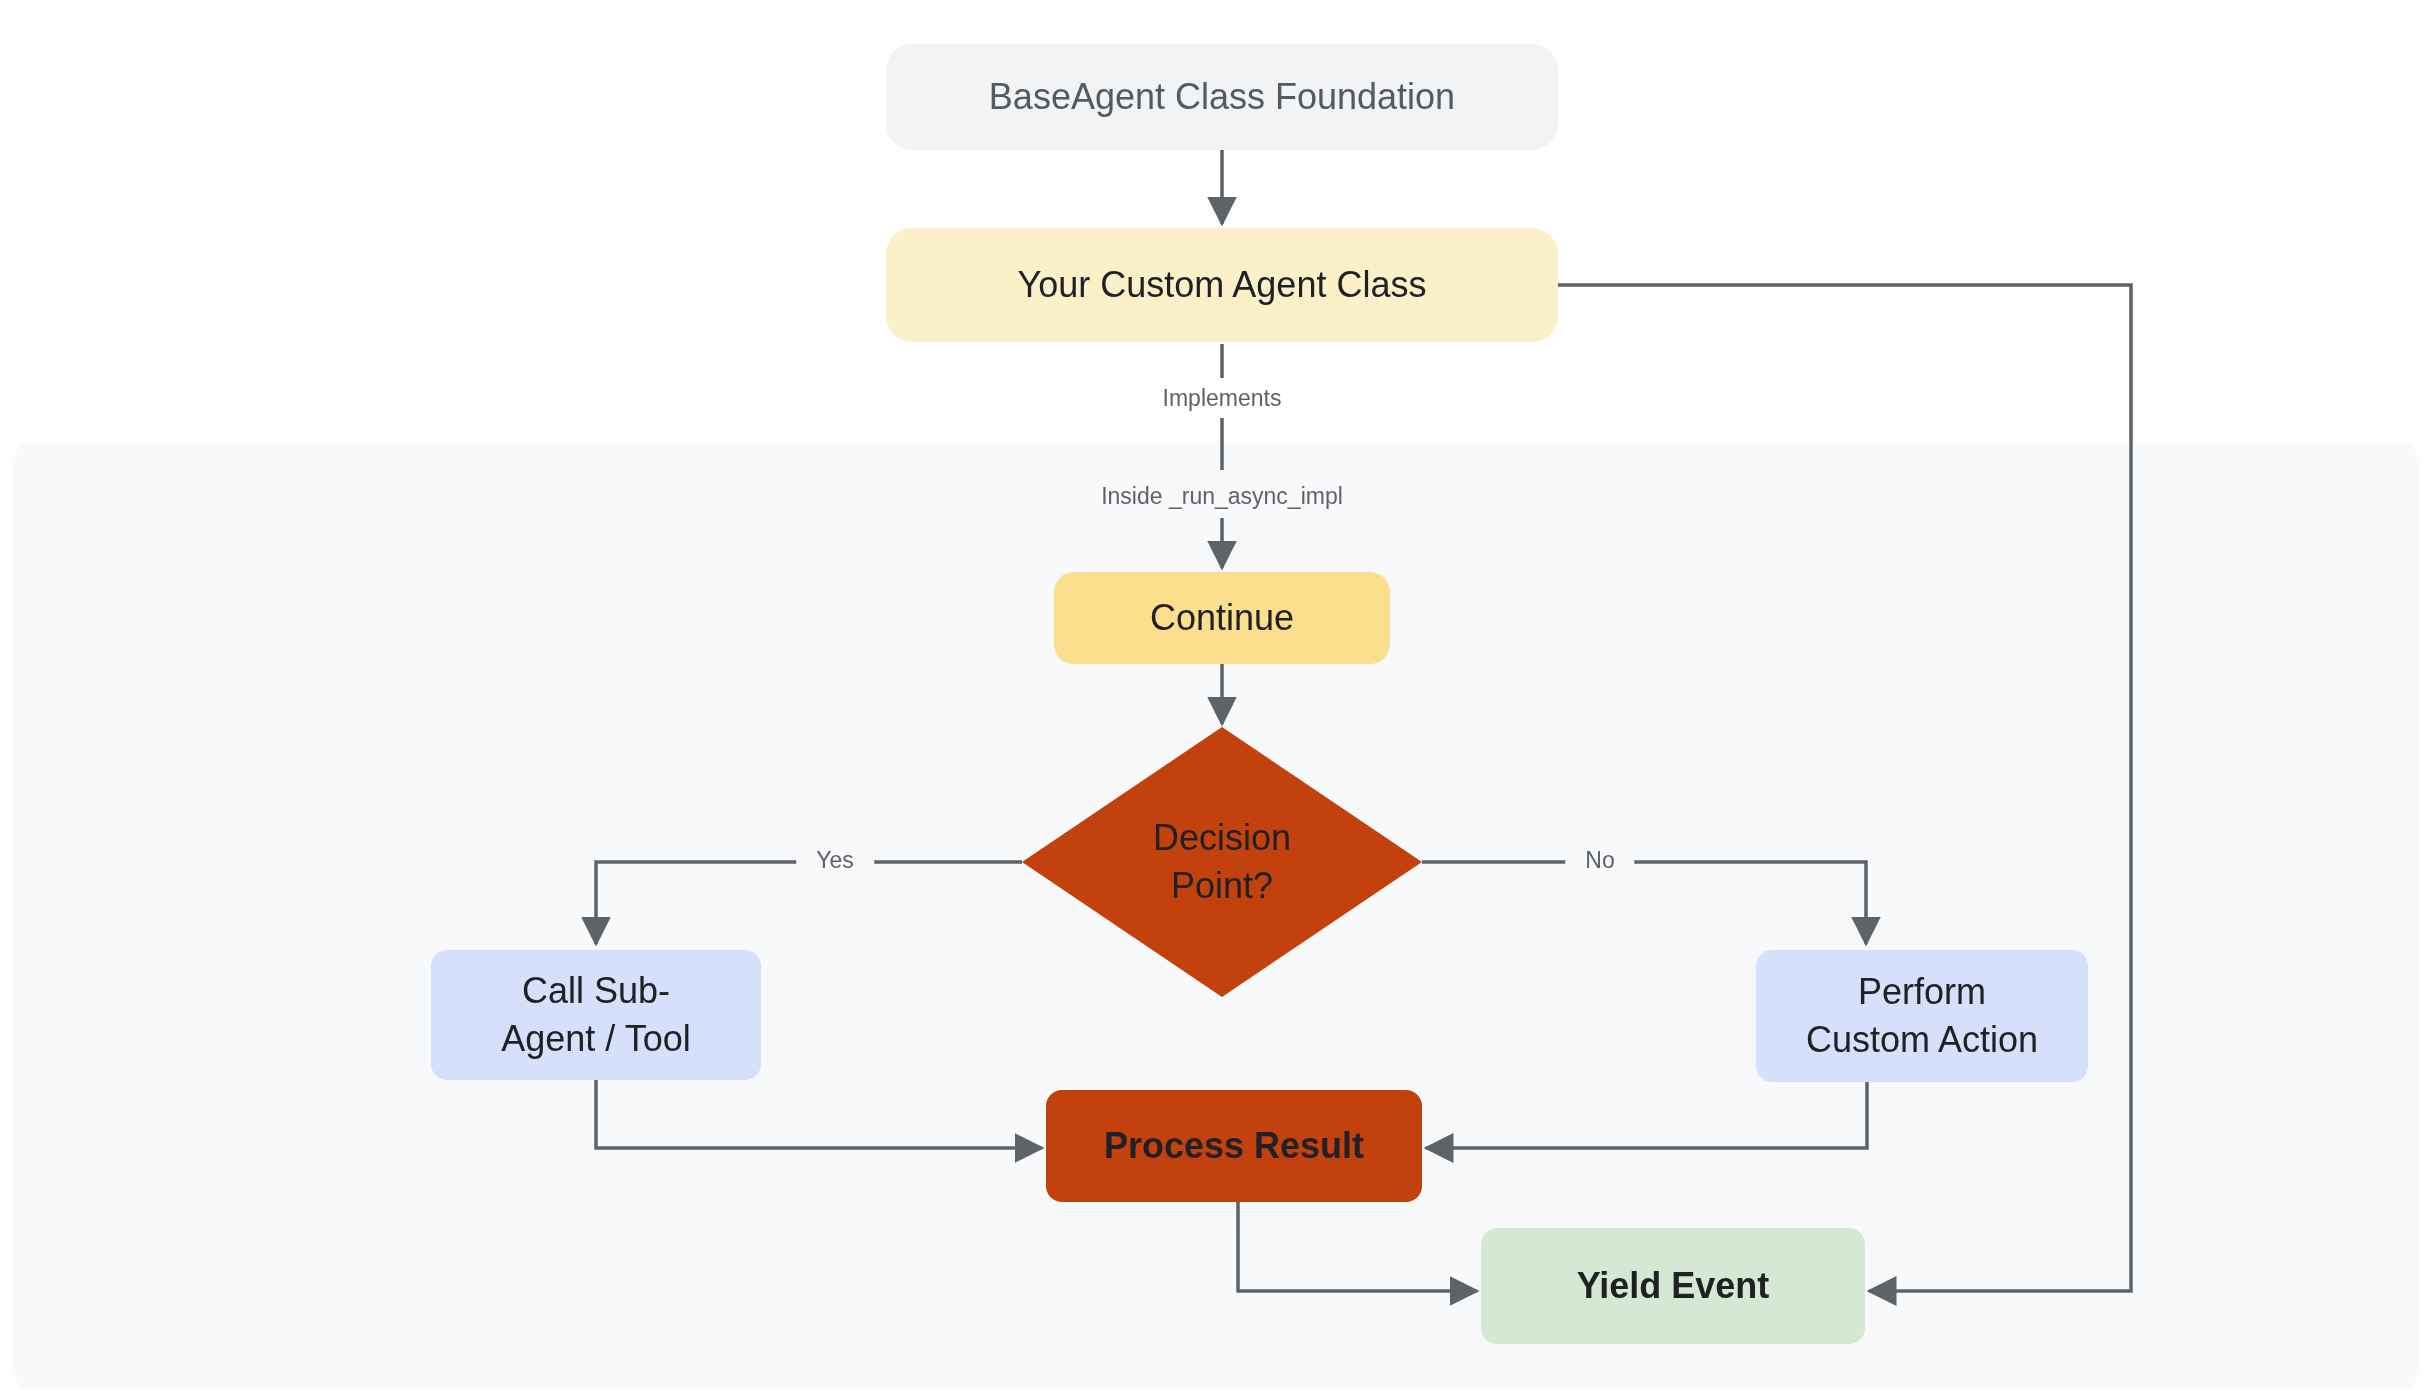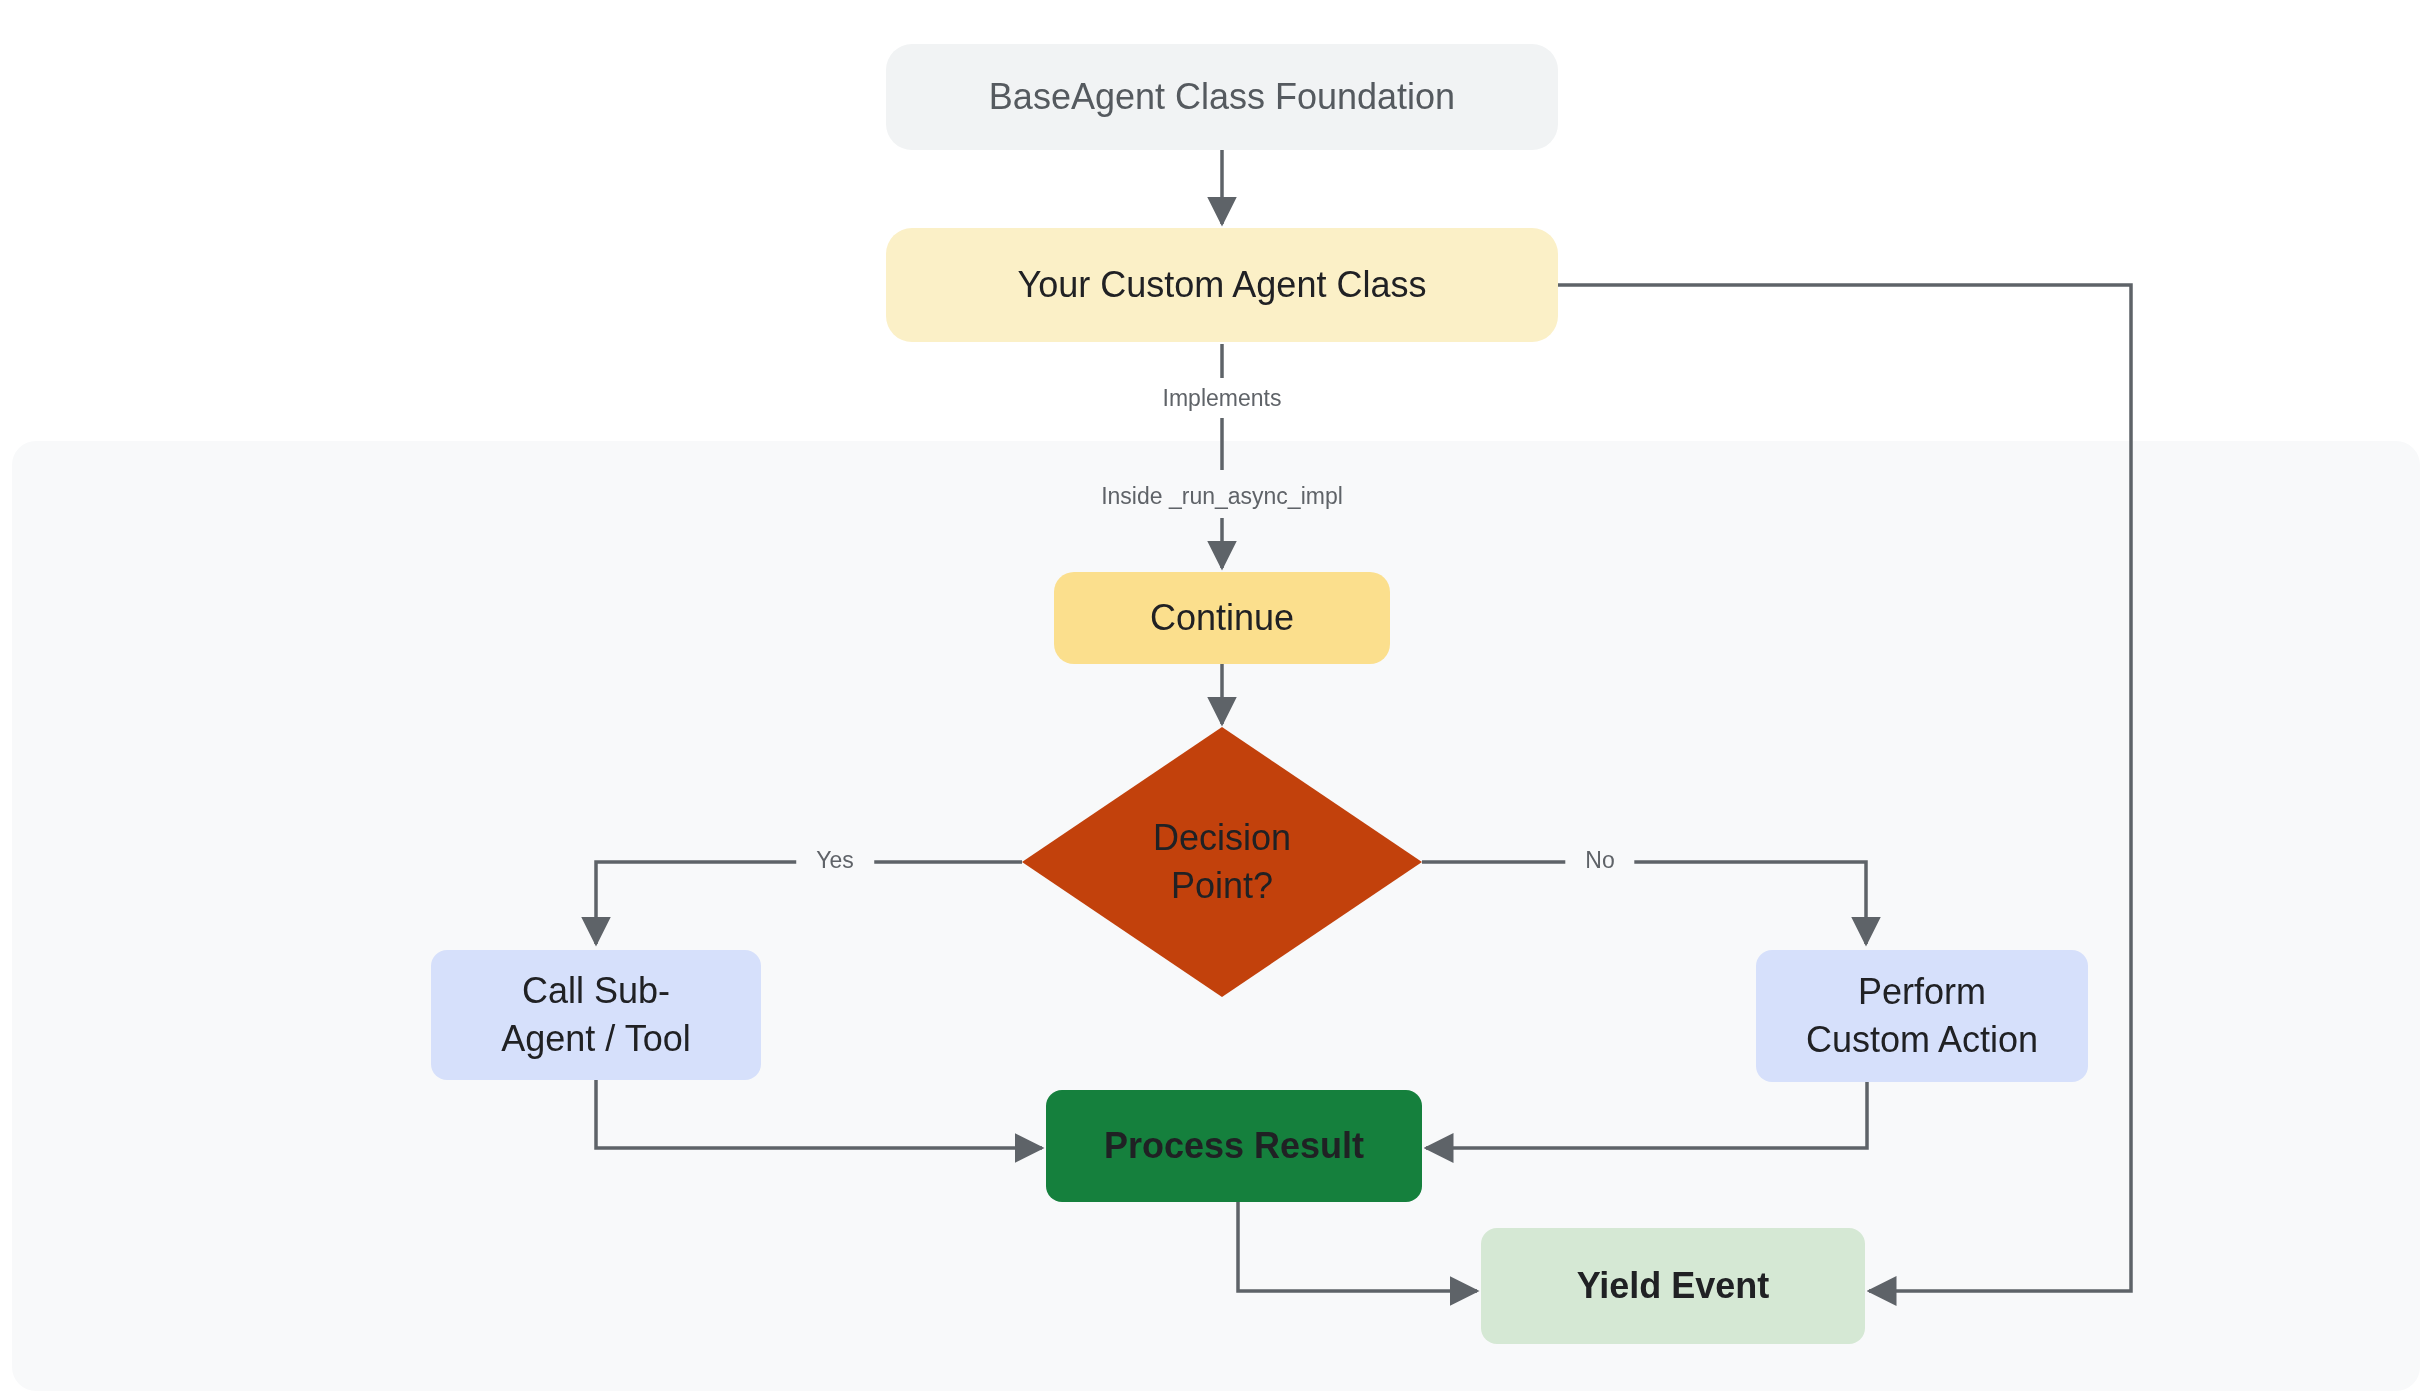--- a/index.html
+++ b/index.html
@@ -160,21 +160,21 @@
   <div class="node node-call-subagent" style="background-color: rgb(214, 224, 251);">
     <span>Call Sub-
 Agent / Tool</span>
   </div>
 
   <div class="node node-perform-action" style="background-color: rgb(214, 224, 251);">
     <span>Perform
 Custom Action</span>
   </div>
 
-  <div class="node node-process-result" style="background-color: #15803d;">
+  <div class="node node-process-result" style="background-color: #c2410c;">
     <span>Process Result</span>
   </div>
 
   <div class="node node-yield-event" style="background-color: rgb(213, 232, 212);">
     <span>Yield Event</span>
   </div>
 
 </div>
 
 </body></html>

